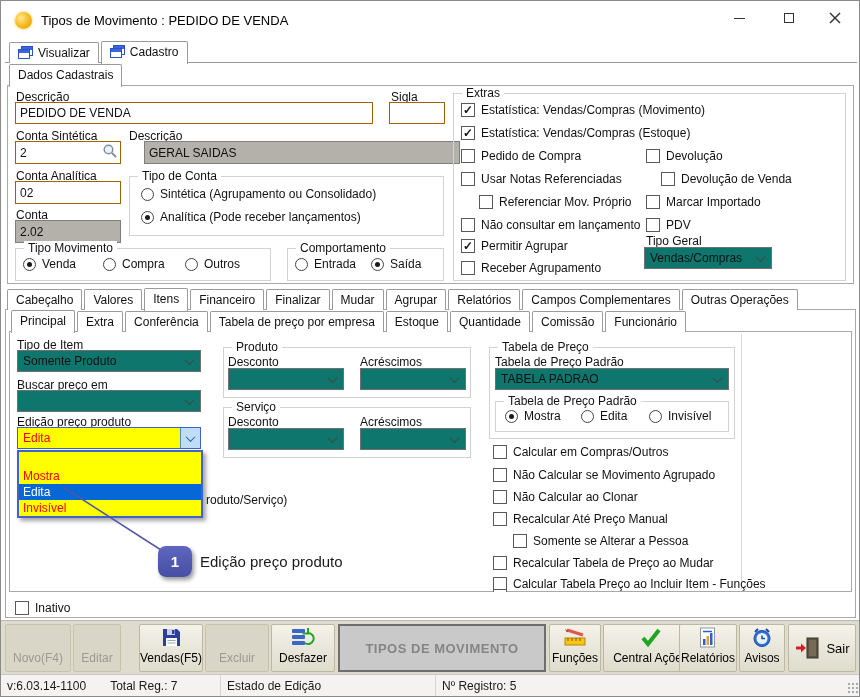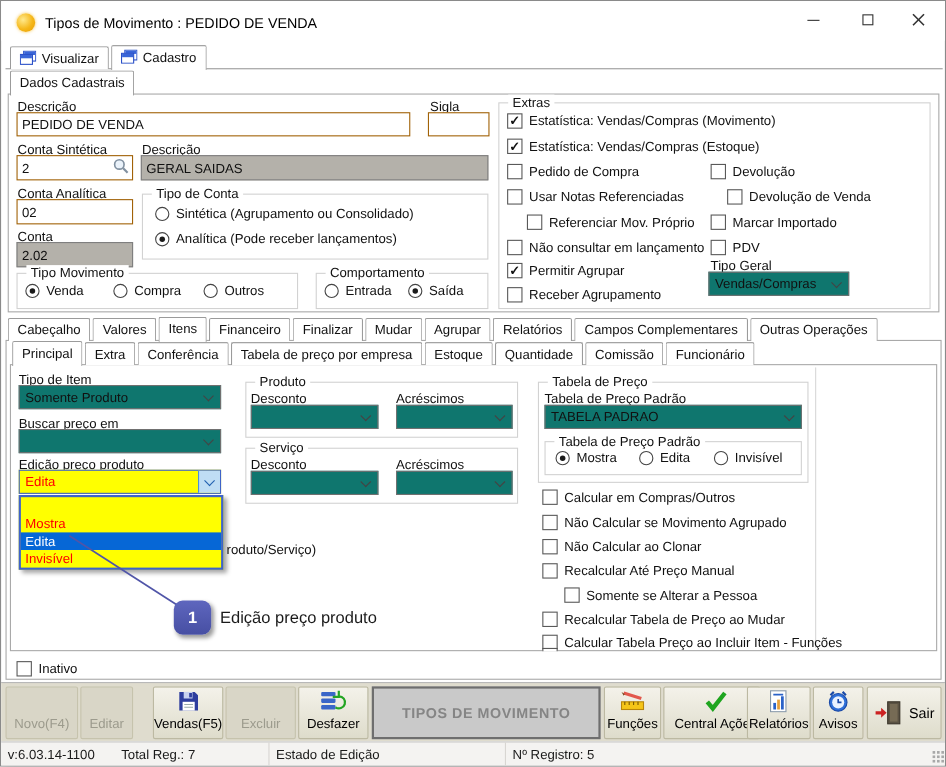--- a/index.html
+++ b/index.html
@@ -159,21 +159,21 @@
 
   <span class="lbl" style="left:15px;top:128px;">Conta Sintética</span>
   <div class="inp" style="left:14px;top:140px;width:106px;height:23px;">
       <span>2</span>
     <span style="margin-left:auto;margin-right:2px;"><svg width="16" height="16">
           <circle cx="6.5" cy="6.5" r="4.3" fill="#eaf2fa" stroke="#8090a0" stroke-width="1.5"></circle>
           <line x1="10" y1="10" x2="14" y2="14" stroke="#8090a0" stroke-width="2"></line>
         </svg></span>
   </div>
   <span class="lbl" style="left:128px;top:128px;">Descrição</span>
-  <div class="inp ro" style="left:127px;top:140px;width:316px;height:23px;">GERAL SAIDAS</div>
+  <div class="inp ro" style="left:143px;top:140px;width:316px;height:23px;">GERAL SAIDAS</div>
 
   <span class="lbl" style="left:15px;top:168px;">Conta Analítica</span>
   <div class="inp" style="left:14px;top:180px;width:106px;height:23px;">02</div>
   <span class="lbl" style="left:15px;top:207px;">Conta</span>
   <div class="inp ro" style="left:14px;top:219px;width:106px;height:23px;">2.02</div>
 
   <div class="grp" style="left:128px;top:175px;width:315px;height:60px;">
     <span class="grp-title">Tipo de Conta</span>
   </div>
   <div class="row" style="left:140px;top:186px;">
@@ -490,21 +490,21 @@
           <rect x="13" y="2" width="11" height="20" fill="#5a5243" stroke="#3a342a"></rect>
           <rect x="15" y="4" width="7" height="16" fill="#766b55"></rect>
           <path d="M2 12 h7" stroke="#cc2222" stroke-width="3"></path>
           <path d="M7 7.5 l5 4.5 -5 4.5 Z" fill="#cc2222"></path>
         </svg>
       <span>Sair</span>
     </div>
   </div>
 
   <div id="statusbar">
-    <div class="st" style="width:244px;">
+    <div class="st" style="width:220px;">
       <span>v:6.03.14-1100</span>
       <span>Total Reg.: 7</span>
     </div>
     <div class="st" style="width:215px;">
       <span>Estado de Edição</span>
     </div>
     <div class="st" style="flex:1;border-right:none;">
       <span>Nº Registro: 5</span>
     </div>
     <div class="grip"></div>

